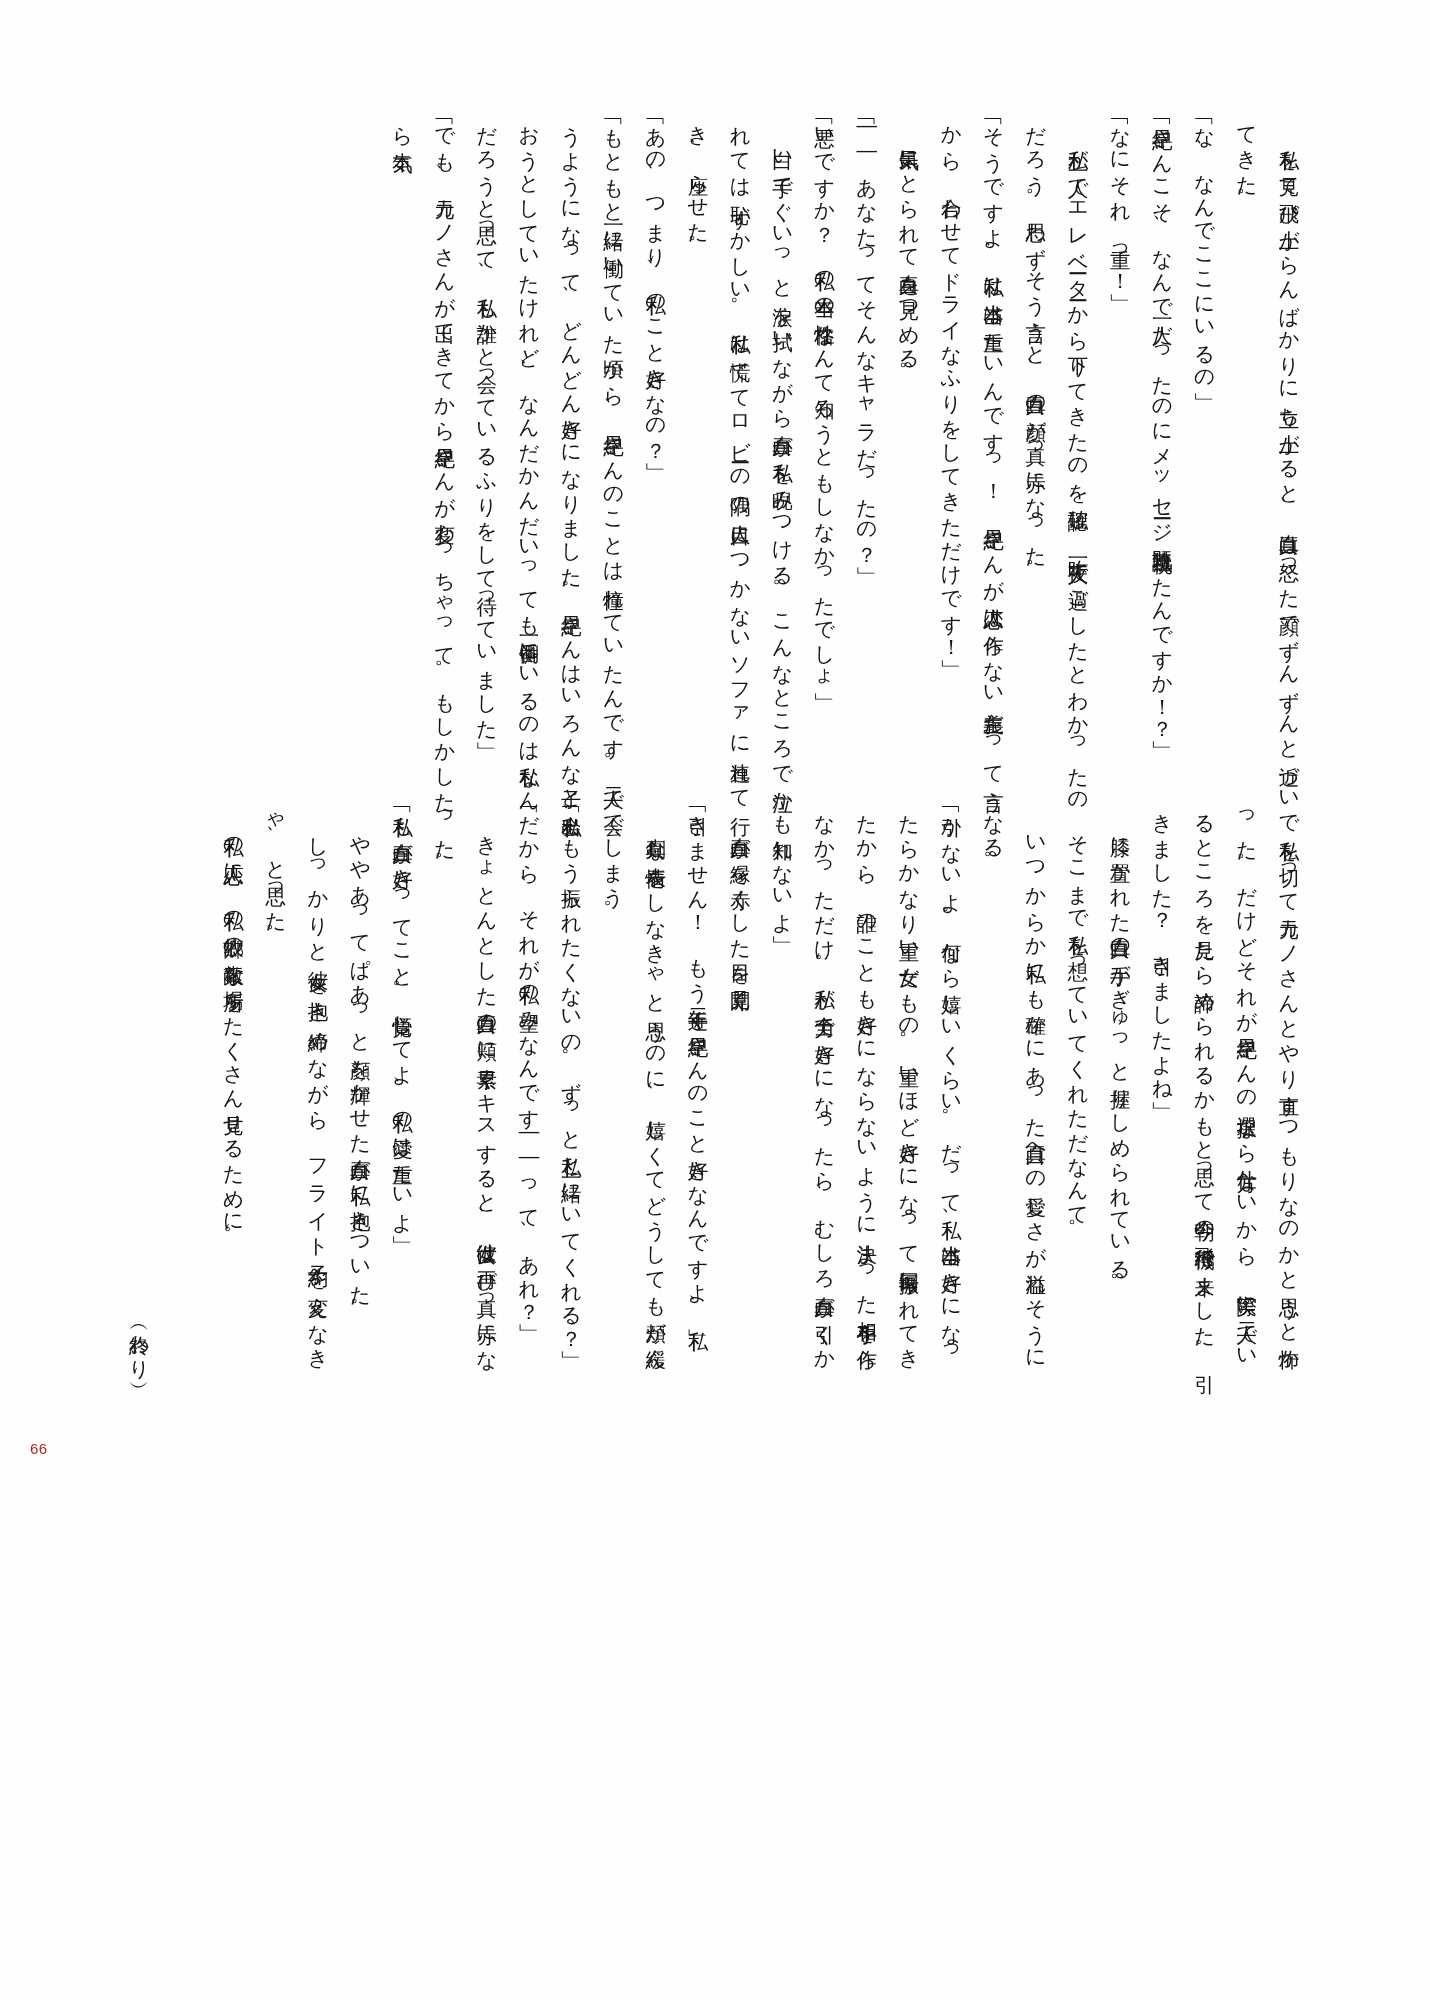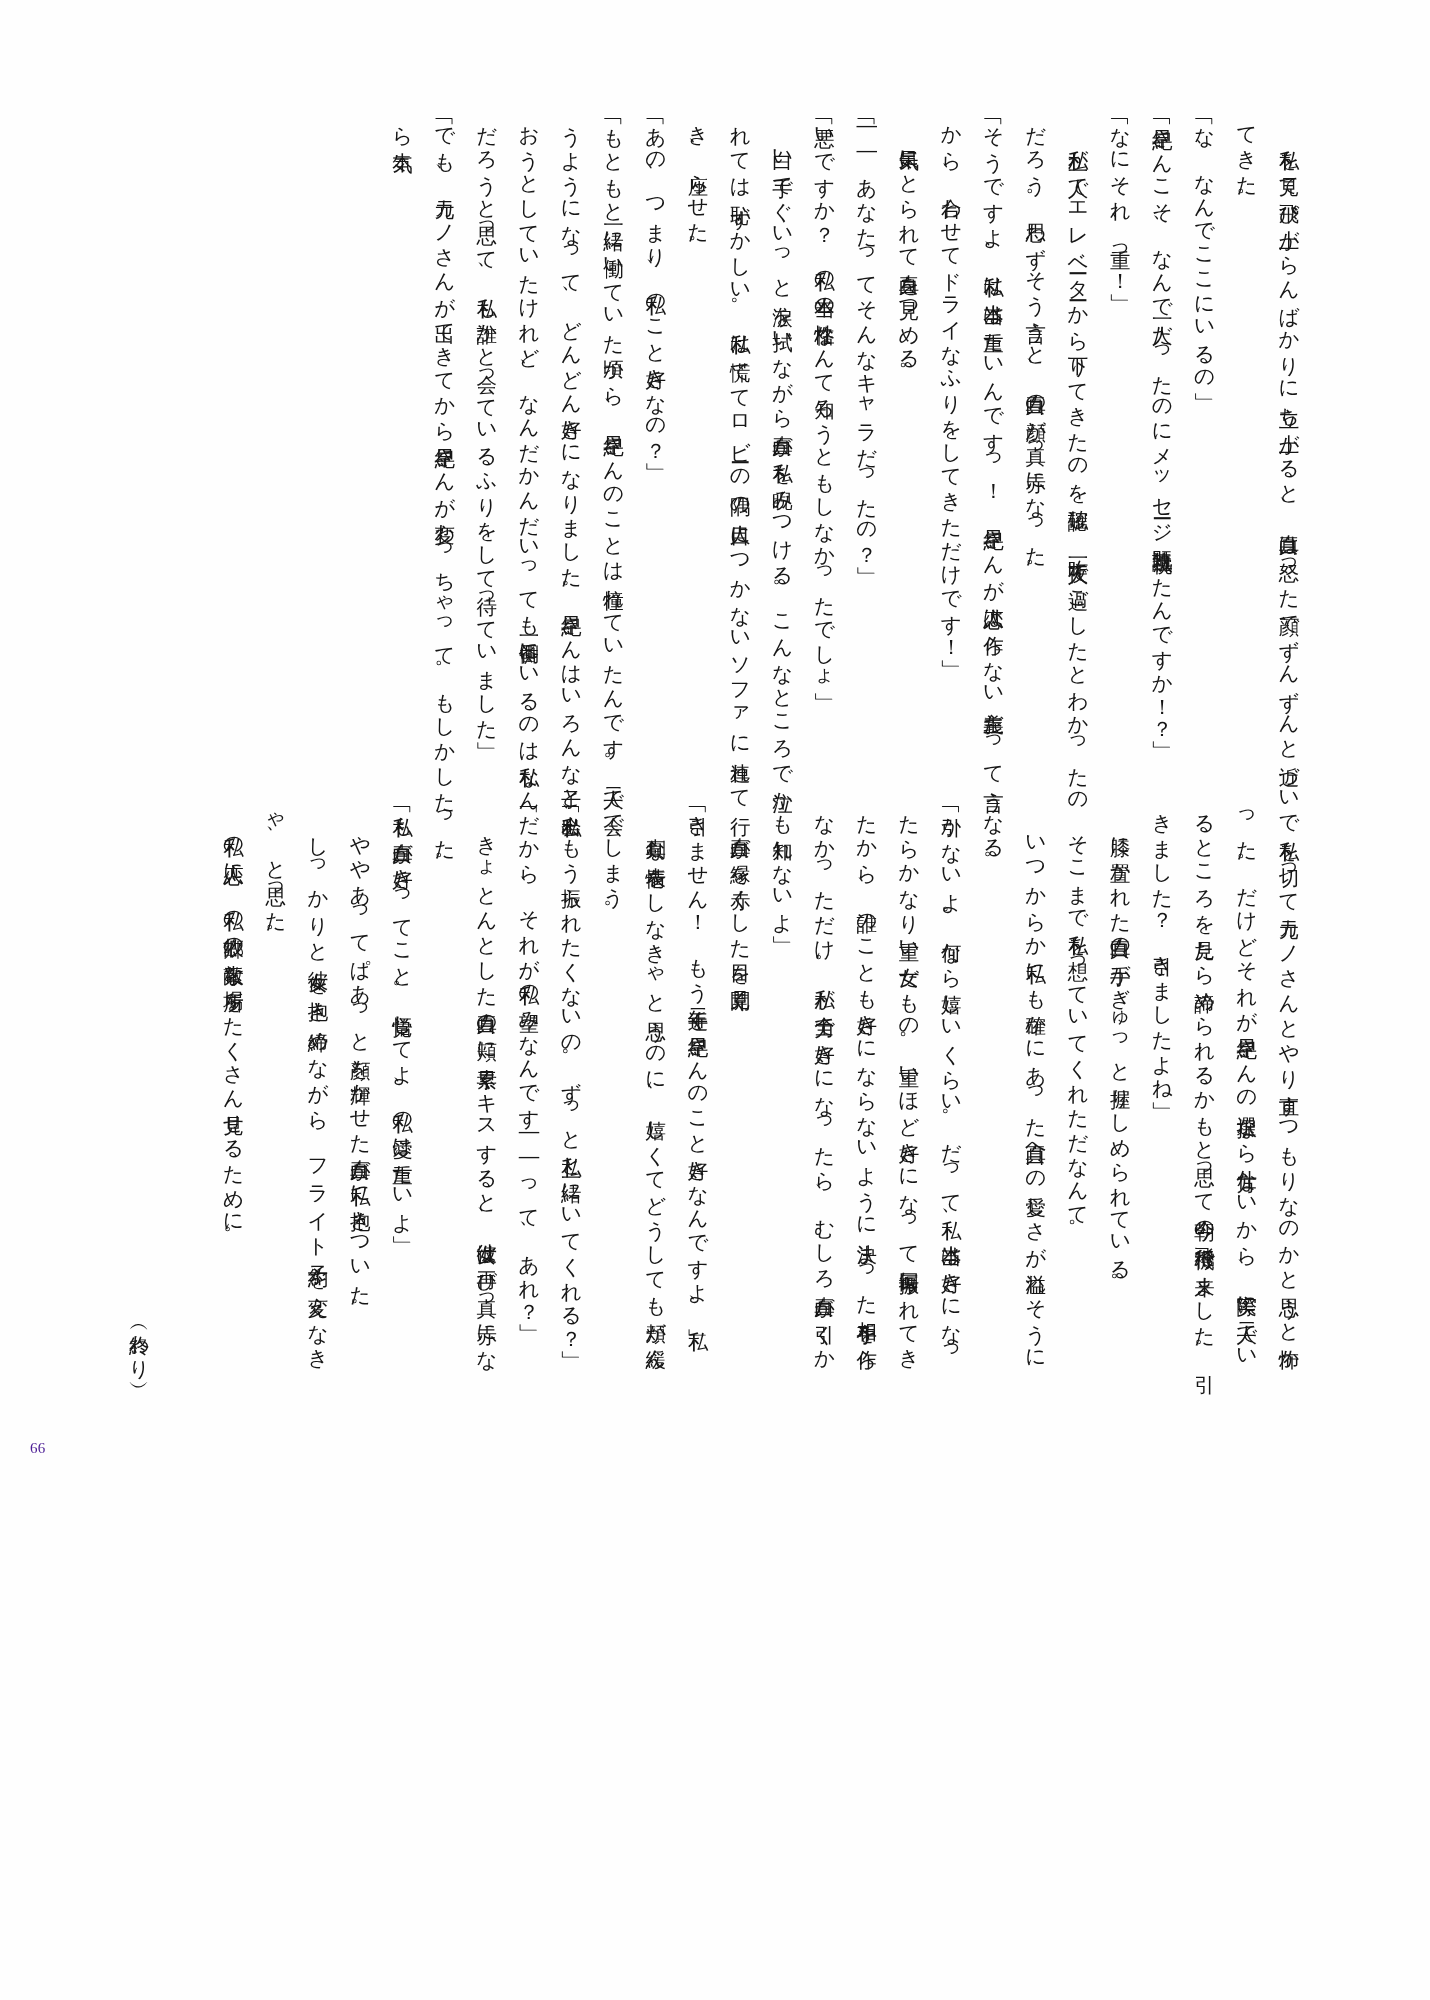--- a/index.html
+++ b/index.html
@@ -72,22 +72,22 @@
     left: 118px;
     color: #161616;
   }
 
   
   #page-number {
     position: absolute;
     left: 30px;
     top: 1440px;
     font-size: 15px;
-    font-family: Liberation Serif, serif;
-    color: #4c1d95;
+    font-family: Liberation Sans, sans-serif;
+    color: #b91c1c;
     letter-spacing: 0.02em;
   }
 
   
   .paper-tint {
     position: absolute;
     inset: 0;
     background: #fefefe;
     pointer-events: none;
   }

